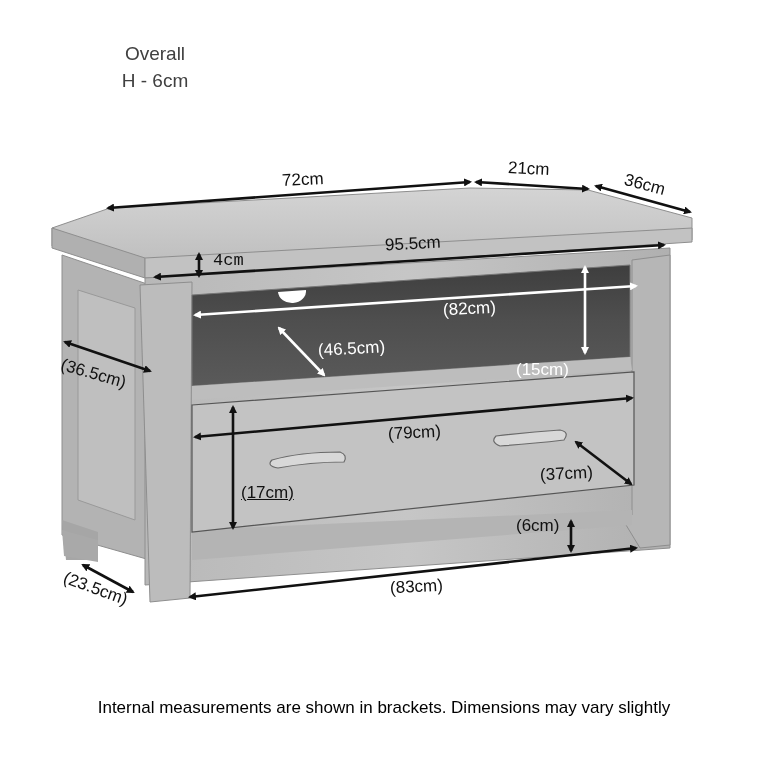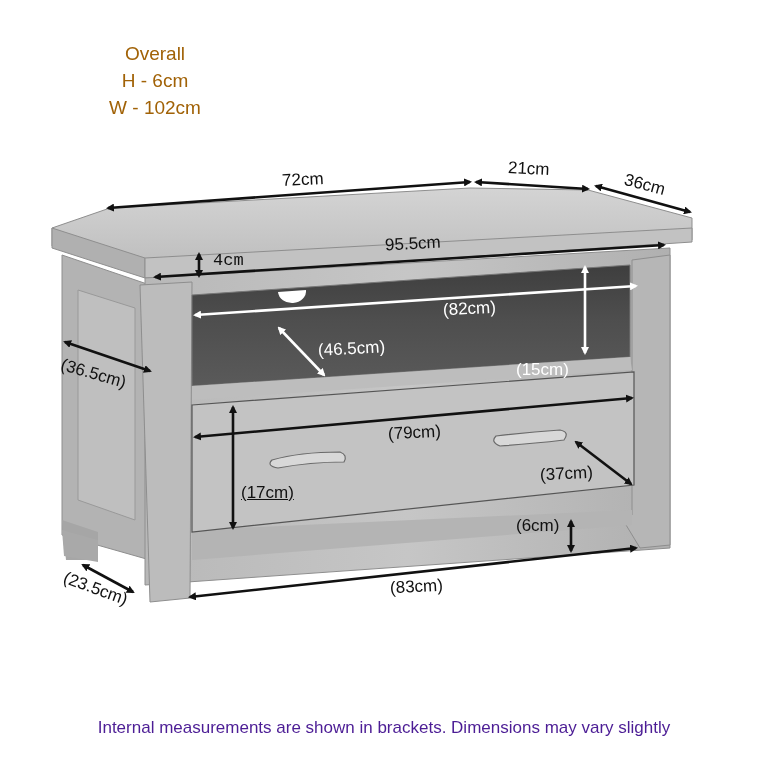--- a/index.html
+++ b/index.html
@@ -1,24 +1,24 @@
 <!DOCTYPE html>
 <html><head>
 <meta charset="utf-8">
 <style>
   html, body { margin: 0; padding: 0; background: #ffffff; }
   body { width: 768px; height: 768px; position: relative; overflow: hidden;
          font-family: "Liberation Sans", "DejaVu Sans", sans-serif; color: #1a1a1a; }
   #diagram { position: absolute; left: 0; top: 0; width: 768px; height: 768px; }
   .overall { position: absolute; left: 95px; top: 40px; width: 120px; text-align: center;
-             font-size: 19px; line-height: 27px; color: #a16207; }
+             font-size: 19px; line-height: 27px; color: #404040; }
   .lbl { position: absolute; font-size: 17px; color: #111; white-space: nowrap; line-height: 1; }
   .lbl.white { color: #ffffff; }
-  .footnote { position: absolute; left: 20px; top: 716px; width: 728px; text-align: center;
-              font-size: 17px; line-height: 24px; color: #4c1d95; }
+  .footnote { position: absolute; left: 20px; top: 696px; width: 728px; text-align: center;
+              font-size: 17px; line-height: 24px; color: #000000; }
 </style>
 </head>
 <body>
 
 <svg id="diagram" viewBox="0 0 768 768" xmlns="http://www.w3.org/2000/svg">
   <defs>
     <marker id="ah" markerWidth="8" markerHeight="8" refX="6" refY="4" orient="auto-start-reverse" markerUnits="userSpaceOnUse">
       <path d="M0,0 L8,4 L0,8 Z" fill="#111"></path>
     </marker>
     <marker id="ahw" markerWidth="8" markerHeight="8" refX="6" refY="4" orient="auto-start-reverse" markerUnits="userSpaceOnUse">
@@ -94,21 +94,20 @@
   <g stroke="#fff" stroke-width="2.6" fill="none">
     <line x1="195" y1="315" x2="636" y2="286" marker-start="url(#ahw)" marker-end="url(#ahw)"></line>
     <line x1="279" y1="328" x2="324" y2="375" marker-start="url(#ahw)" marker-end="url(#ahw)"></line>
     <line x1="585" y1="267" x2="585" y2="353" marker-start="url(#ahw)" marker-end="url(#ahw)"></line>
   </g>
 </svg>
 
 <div class="overall">
   <div>Overall</div>
   <div>H - 6cm</div>
-  <div>W - 102cm</div>
 </div>
 
 <span class="lbl" style="left:282px;top:171px;transform:rotate(-3deg);">72cm</span>
 <span class="lbl" style="left:508px;top:160px;transform:rotate(3deg);">21cm</span>
 <span class="lbl" style="left:624px;top:176px;transform:rotate(15deg);">36cm</span>
 <span class="lbl" style="left:385px;top:235px;transform:rotate(-3deg);">95.5cm</span>
 <span class="lbl" style="left:213px;top:252px;font-family:Liberation Mono, monospace;">4cm</span>
 <span class="lbl white" style="left:443px;top:300px;transform:rotate(-3deg);">(82cm)</span>
 <span class="lbl white" style="left:318px;top:340px;transform:rotate(-3deg);">(46.5cm)</span>
 <span class="lbl white" style="left:516px;top:333px;margin-top:28px;">(15cm)</span>

